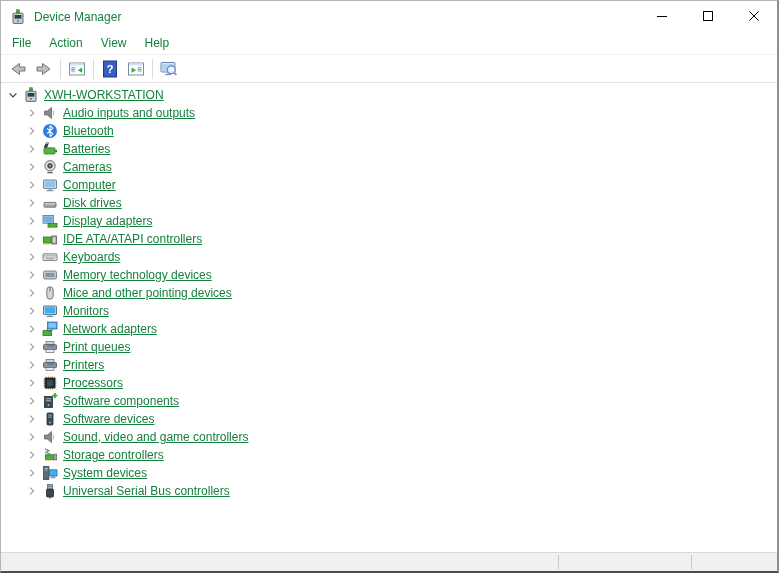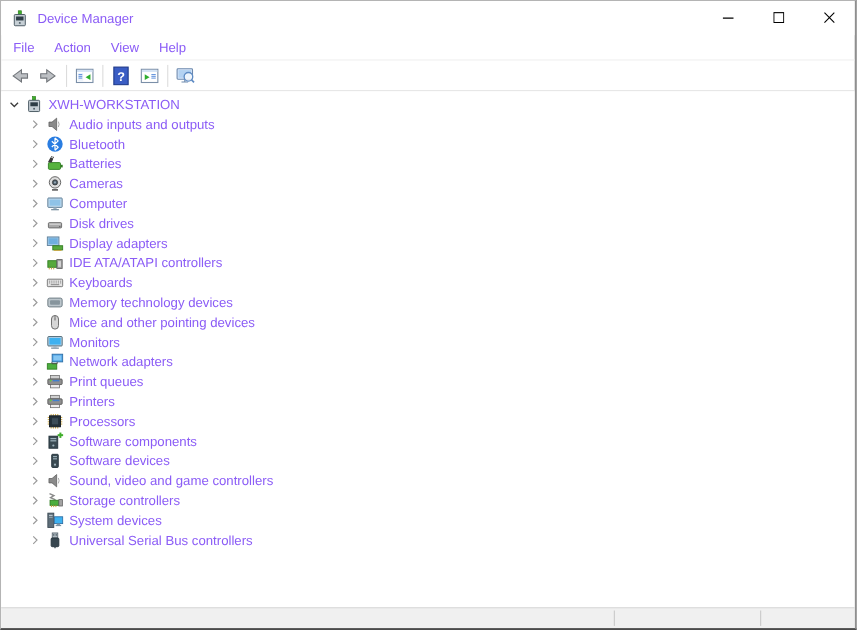--- a/index.html
+++ b/index.html
@@ -1,41 +1,41 @@
 <!DOCTYPE html>
 <html><head>
 <meta charset="utf-8">
 <style>
   html,body{margin:0;padding:0;background:#ffffff;}
   .window{
     width:779px;height:573px;box-sizing:border-box;
     border-top:1px solid #b4b4b4;border-left:1px solid #b4b4b4;
     border-right:2px solid #8f8f8f;border-bottom:2px solid #4b4b4b;
     display:flex;flex-direction:column;background:#fff;
-    font-family:"Liberation Sans",sans-serif;font-size:12px;color:#8b5cf6;
+    font-family:"Liberation Sans",sans-serif;font-size:12px;color:#15803d;
     overflow:hidden;
   }
   
   .titlebar{flex:0 0 31px;display:flex;align-items:center;padding-left:9px;background:#fff;}
   .app-icon{width:16px;height:16px;flex:0 0 16px;}
   .app-icon svg,.node-icon svg,.chevron svg{display:block;width:100%;height:100%;}
   .title-text{margin-left:8px;font-size:12px;white-space:nowrap;}
   .controls{margin-left:auto;display:flex;height:31px;}
   .ctrl{width:46px;height:31px;display:flex;align-items:center;justify-content:center;cursor:default;}
   .ctrl svg{width:10px;height:10px;}
   
   .menubar{flex:0 0 22px;display:flex;align-items:center;border-bottom:1px solid #f0f0f0;padding-left:2px;}
   .menu-item{padding:3px 9px;white-space:nowrap;}
   
   .toolbar{flex:0 0 27px;display:flex;align-items:center;border-bottom:1px solid #e1e1e1;padding-left:4px;}
   .tool-btn{width:26px;height:24px;display:flex;align-items:center;justify-content:center;}
   .tool-btn svg{width:18px;height:18px;display:block;}
   .tool-sep{width:1px;height:20px;background:#dcdcdc;margin:0 3px;flex:0 0 1px;}
   
-  .content{flex:1 1 auto;overflow:hidden;padding-top:3px;background:#fff;}
+  .content{flex:1 1 auto;overflow:hidden;padding-top:3px;background:#fff;text-decoration:underline;}
   .tree-row{height:18px;display:flex;align-items:center;padding-left:4px;white-space:nowrap;}
   .tree-row.child{padding-left:23px;}
   .chevron{width:16px;height:16px;flex:0 0 16px;}
   .node-icon{width:16px;height:16px;flex:0 0 16px;margin-left:2px;margin-right:5px;}
   .node-label{white-space:nowrap;line-height:18px;}
   
   .statusbar{flex:0 0 18px;background:#f0f0f0;border-top:1px solid #d9d9d9;position:relative;}
   .status-sep{position:absolute;top:2px;bottom:2px;width:1px;background:#c9c9c9;}
 </style>
 </head>

